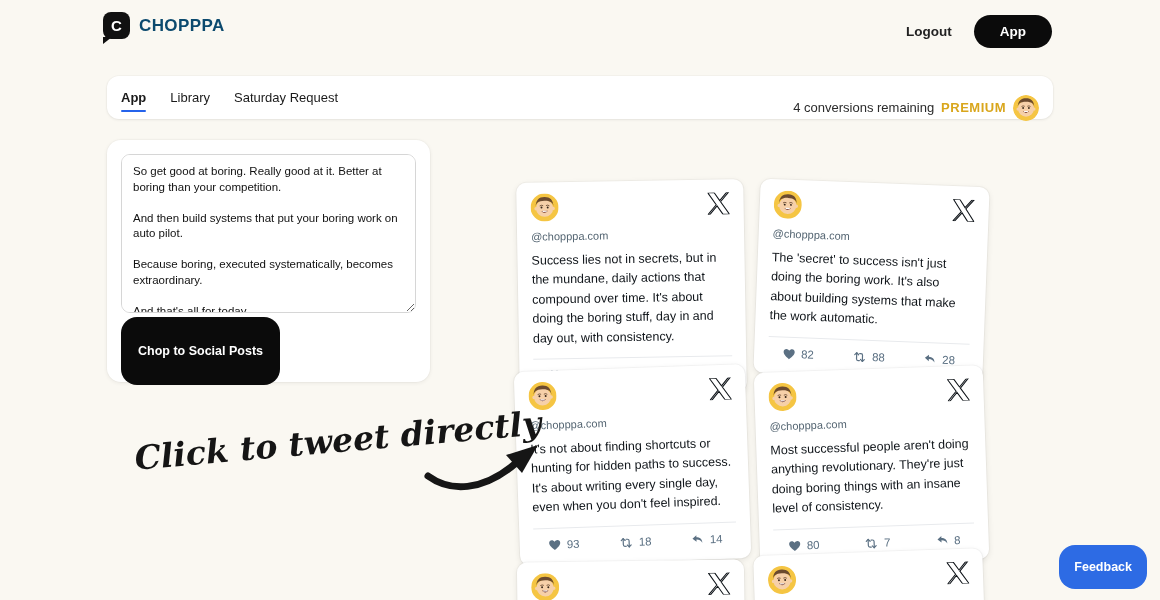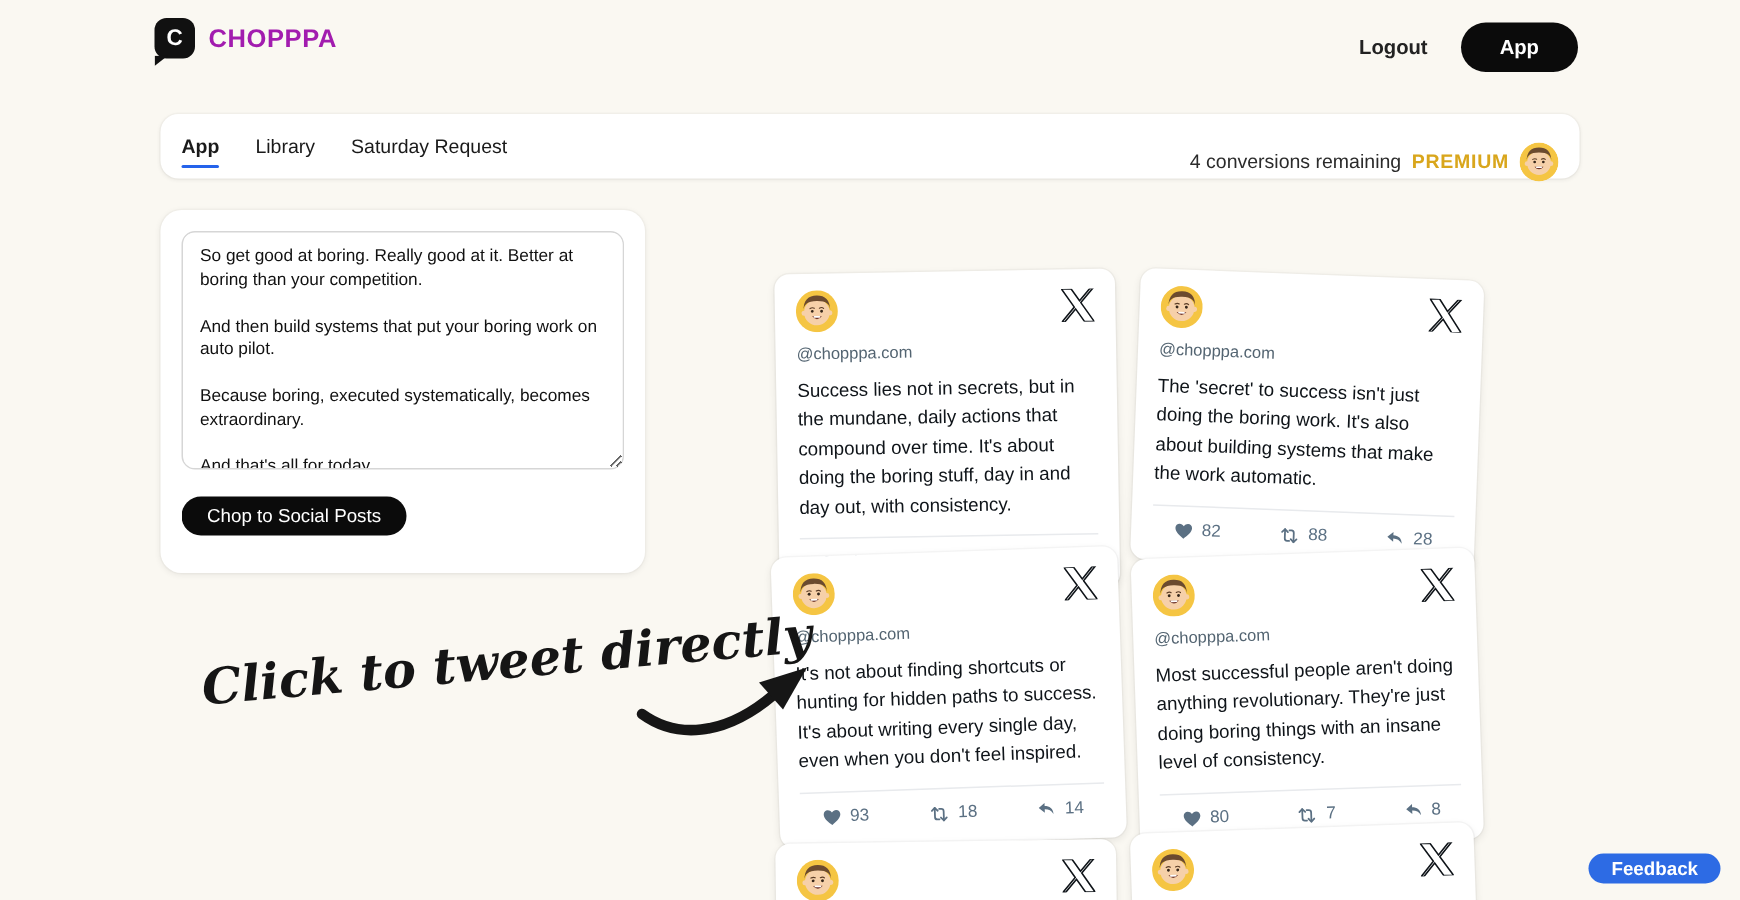--- a/index.html
+++ b/index.html
@@ -3,21 +3,21 @@
 <meta charset="utf-8">
 <style>
   html,body{margin:0;padding:0;background:#faf8f2;font-family:"Liberation Sans",sans-serif;}
   #stage{position:relative;width:1160px;height:600px;overflow:hidden;background:#faf8f2;}
 
   
   .header-left{position:absolute;left:103px;top:12px;display:flex;align-items:center;gap:9px;}
   .logo-mark{position:relative;width:27px;height:27px;background:#111;border-radius:8px;display:flex;align-items:center;justify-content:center;}
   .logo-mark::after{content:"";position:absolute;left:0;bottom:-5px;width:9px;height:7px;background:#111;clip-path:polygon(0 0,100% 0,0 100%);}
   .logo-c{color:#fff;font-weight:900;font-size:15px;line-height:1;}
-  .brand{font-weight:900;font-size:17px;letter-spacing:.4px;color:#a21caf;}
+  .brand{font-weight:900;font-size:17px;letter-spacing:.4px;color:#0c4a6e;}
   .header-right{position:absolute;right:108px;top:15px;display:flex;align-items:center;gap:22px;}
   .logout{font-size:13.5px;font-weight:600;color:#222;cursor:pointer;}
   .app-btn{background:#0b0b0b;color:#fff;border:none;border-radius:17px;padding:9px 26px;font-size:13.5px;font-weight:700;cursor:pointer;font-family:inherit;}
 
   
   .navbar{position:absolute;left:107px;top:76px;width:946px;height:43px;background:#fff;border-radius:12px;
     box-shadow:0 1px 3px rgba(0,0,0,.07),0 0 0 1px rgba(0,0,0,.02);display:flex;align-items:center;padding:0 14px;box-sizing:border-box;}
   .tabs{display:flex;align-items:center;gap:24px;}
   .tab{position:relative;font-size:13px;color:#1a1a1a;font-weight:400;cursor:pointer;padding:4px 0;}
   .tab.active{font-weight:600;}
@@ -25,22 +25,22 @@
   .nav-right{margin-left:auto;display:flex;align-items:center;gap:7px;margin-top:20px;}
   .conversions{font-size:13px;color:#2b2b2b;}
   .premium{font-size:13px;font-weight:700;color:#d9a61c;letter-spacing:.5px;}
   .avatar{width:26px;height:26px;border-radius:50%;display:block;}
 
   
   .composer{position:absolute;left:107px;top:140px;width:323px;height:242px;background:#fff;border-radius:14px;
     box-shadow:0 1px 4px rgba(0,0,0,.07),0 0 0 1px rgba(0,0,0,.02);box-sizing:border-box;padding:14px;}
   .composer textarea{width:100%;height:159px;box-sizing:border-box;border:1px solid #d6d6d6;border-radius:9px;
     padding:9px 11px;font-family:"Liberation Sans",sans-serif;font-size:11.5px;line-height:1.35;color:#111;resize:vertical;outline:none;background:#fff;}
-  .chop-btn{margin-top:13px;background:#0b0b0b;color:#fff;border:none;border-radius:16px;padding:6px 17px;
-    font-size:12.5px;font-weight:400;cursor:pointer;font-family:inherit;}
+  .chop-btn{background:#0b0b0b;color:#fff;border:none;border-radius:16px;padding:27px 17px;
+    font-size:12.5px;font-weight:700;cursor:pointer;font-family:inherit;}
 
   
   .chops-heading{position:absolute;left:505px;top:139px;font-family:"DejaVu Serif","Liberation Serif",serif;
     font-weight:700;font-size:23px;color:#262626;}
 
   .tweet-card{position:absolute;background:#fff;border-radius:10px;box-sizing:border-box;padding:11px 14px 6px;
     box-shadow:0 2px 6px rgba(0,0,0,.09),0 0 0 1px rgba(0,0,0,.03);display:flex;flex-direction:column;cursor:pointer;}
   .tc1{left:518px;top:181px;width:227px;min-height:173px;transform:rotate(-1deg);}
   .tc2{left:757px;top:183px;width:229px;min-height:158px;transform:rotate(2.2deg);}
   .tc3{left:517px;top:368px;width:231px;min-height:177px;transform:rotate(-2deg);}
@@ -58,21 +58,21 @@
   .stat svg{display:block;}
 
   
   .annotation{position:absolute;left:134px;top:424px;width:340px;transform:rotate(-5deg);
     font-family:"DejaVu Serif","Liberation Serif",serif;font-style:italic;font-weight:700;
     font-size:33px;color:#151515;white-space:nowrap;}
   .arrow-svg{position:absolute;left:422px;top:436px;}
 
   
   .feedback-btn{position:absolute;right:13px;bottom:11px;background:#2d6be4;color:#fff;border:none;
-    border-radius:16px;padding:3px 15px;font-size:12.5px;font-weight:600;cursor:pointer;font-family:inherit;}
+    border-radius:16px;padding:15px 15px;font-size:12.5px;font-weight:600;cursor:pointer;font-family:inherit;}
 </style>
 </head>
 <body>
 
 <svg width="0" height="0" style="position:absolute">
   <defs>
     <g id="def-avatar">
       <circle cx="18" cy="18" r="18" fill="#f5c543"></circle>
       <circle cx="7" cy="19.5" r="2.2" fill="#f6d0a9"></circle>
       <circle cx="29" cy="19.5" r="2.2" fill="#f6d0a9"></circle>

